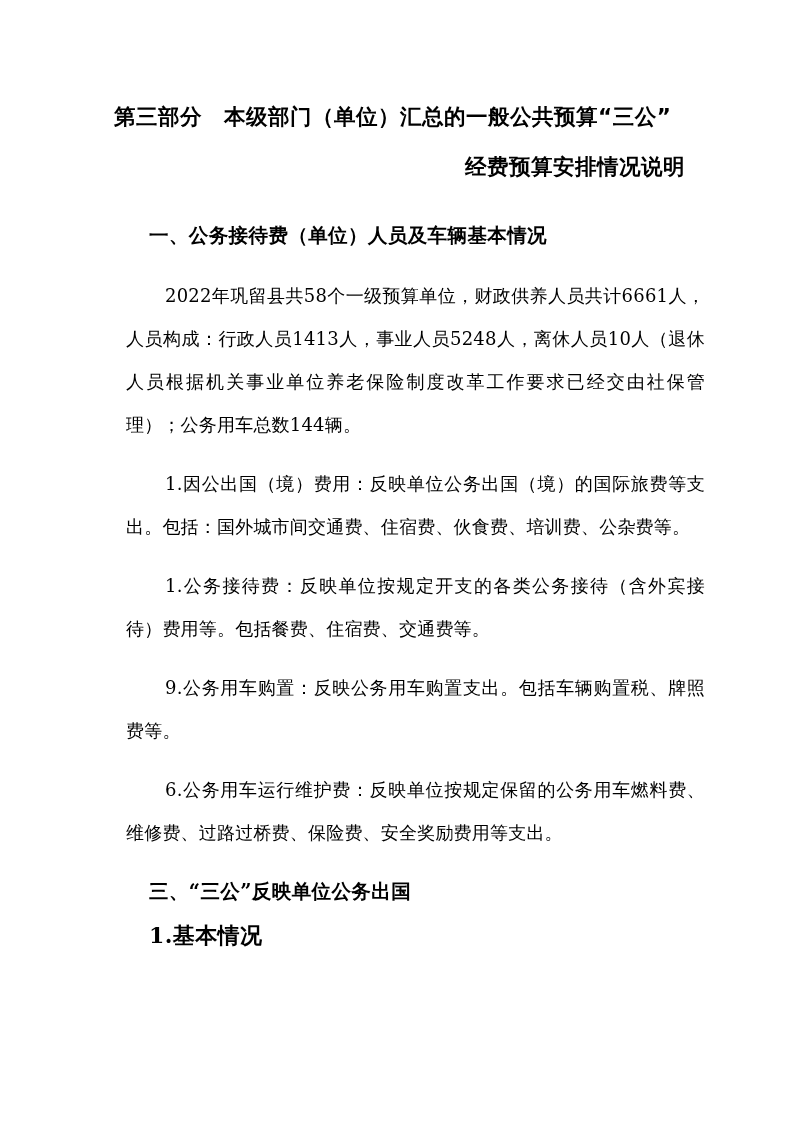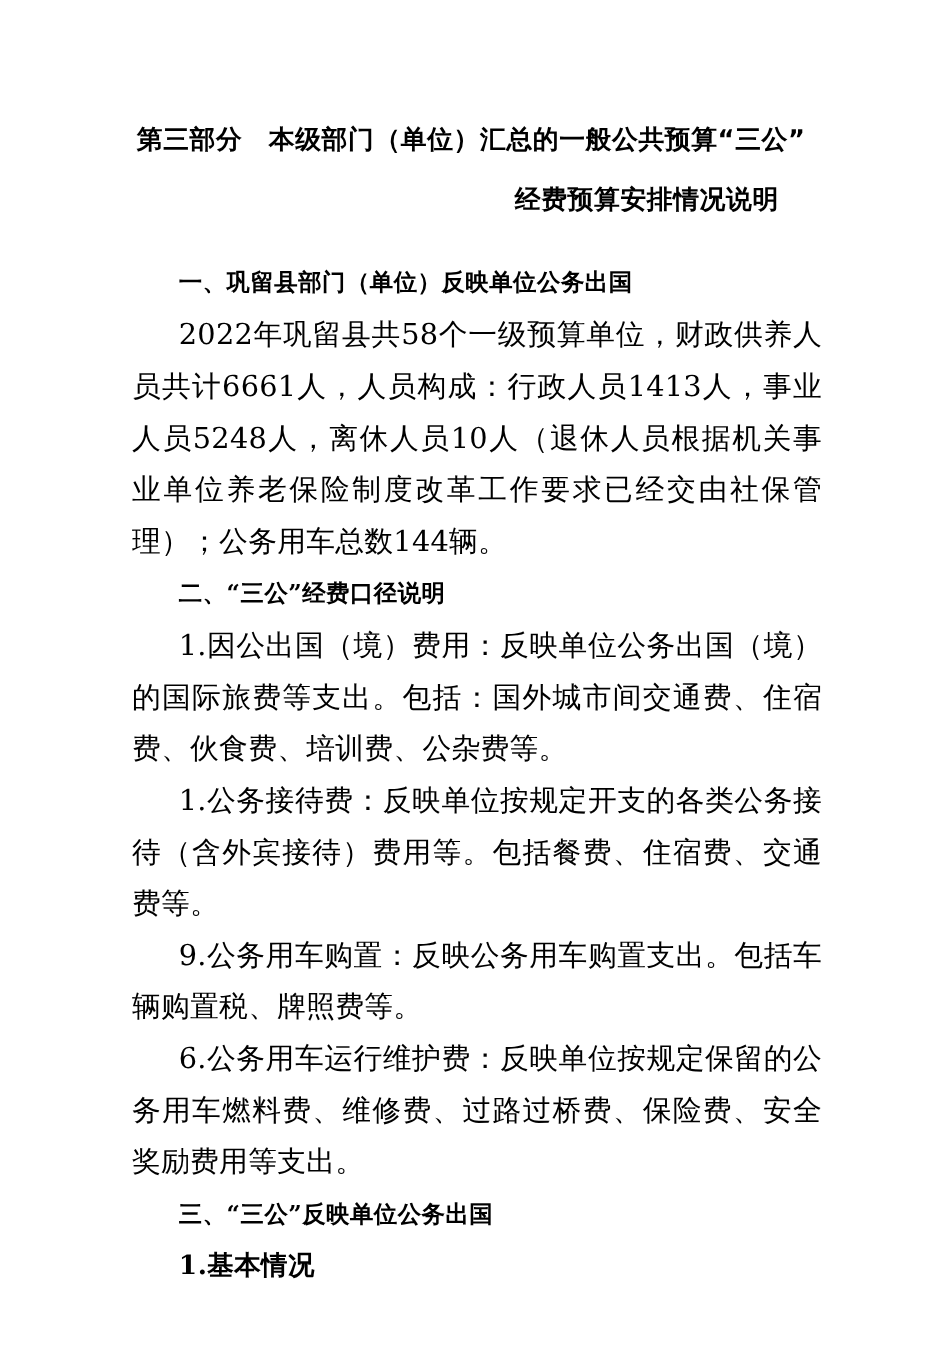--- a/index.html
+++ b/index.html
@@ -13,21 +13,21 @@
     font-family: "DejaVu Serif", "Liberation Serif", serif;
     color: #000000;
     position: relative;
     overflow: hidden;
   }
   .page {
     position: relative;
     width: 793px;
     height: 1122px;
     box-sizing: border-box;
-    padding: 92px 108px 0 110px;
+    padding: 92px 72px 0 110px;
   }
   .doc-title {
     font-family: "DejaVu Sans", "Liberation Sans", sans-serif;
     font-weight: bold;
     font-size: 21.5px;
     line-height: 50px;
     text-align: center;
     letter-spacing: 0.5px;
   }
   .doc-title .line1 {
@@ -46,26 +46,26 @@
     font-size: 19.5px;
     line-height: 44px;
     text-indent: 39px;
     letter-spacing: 0.4px;
     margin: 0;
   }
   .heading-gap-top {
     margin-top: 22px;
   }
   .body-para {
-    font-size: 24px;
+    font-size: 18px;
     line-height: 43px;
     text-indent: 39px;
     text-align: justify;
     text-justify: inter-ideograph;
-    margin: 0;
+    margin: 16px;
     letter-spacing: 0.2px;
   }
   .sub-heading {
     font-family: "DejaVu Serif", "Liberation Serif", serif;
     font-weight: bold;
     font-size: 22px;
     line-height: 43px;
     text-indent: 39px;
     margin: 0;
     letter-spacing: 0.4px;
@@ -74,25 +74,24 @@
 </head>
 <body>
 
 <div class="page">
 
   <div class="doc-title">
     <span class="line1">第三部分　本级部门（单位）汇总的一般公共预算“三公”</span>
     <span class="line2">经费预算安排情况说明</span>
   </div>
 
-  <h2 class="section-heading heading-gap-top">一、巩留县部门（单位）反映单位公务出国</h2>
+  <h2 class="section-heading heading-gap-top">一、公务接待费（单位）人员及车辆基本情况</h2>
 
   <p class="body-para">2022年巩留县共58个一级预算单位，财政供养人员共计6661人，人员构成：行政人员1413人，事业人员5248人，离休人员10人（退休人员根据机关事业单位养老保险制度改革工作要求已经交由社保管理）；公务用车总数144辆。</p>
 
-  <h2 class="section-heading">二、“三公”经费口径说明</h2>
 
   <p class="body-para">1.因公出国（境）费用：反映单位公务出国（境）的国际旅费等支出。包括：国外城市间交通费、住宿费、伙食费、培训费、公杂费等。</p>
   <p class="body-para">1.公务接待费：反映单位按规定开支的各类公务接待（含外宾接待）费用等。包括餐费、住宿费、交通费等。</p>
   <p class="body-para">9.公务用车购置：反映公务用车购置支出。包括车辆购置税、牌照费等。</p>
   <p class="body-para">6.公务用车运行维护费：反映单位按规定保留的公务用车燃料费、维修费、过路过桥费、保险费、安全奖励费用等支出。</p>
 
   <h2 class="section-heading">三、“三公”反映单位公务出国</h2>
   <h3 class="sub-heading">1.基本情况</h3>
 
 </div>

